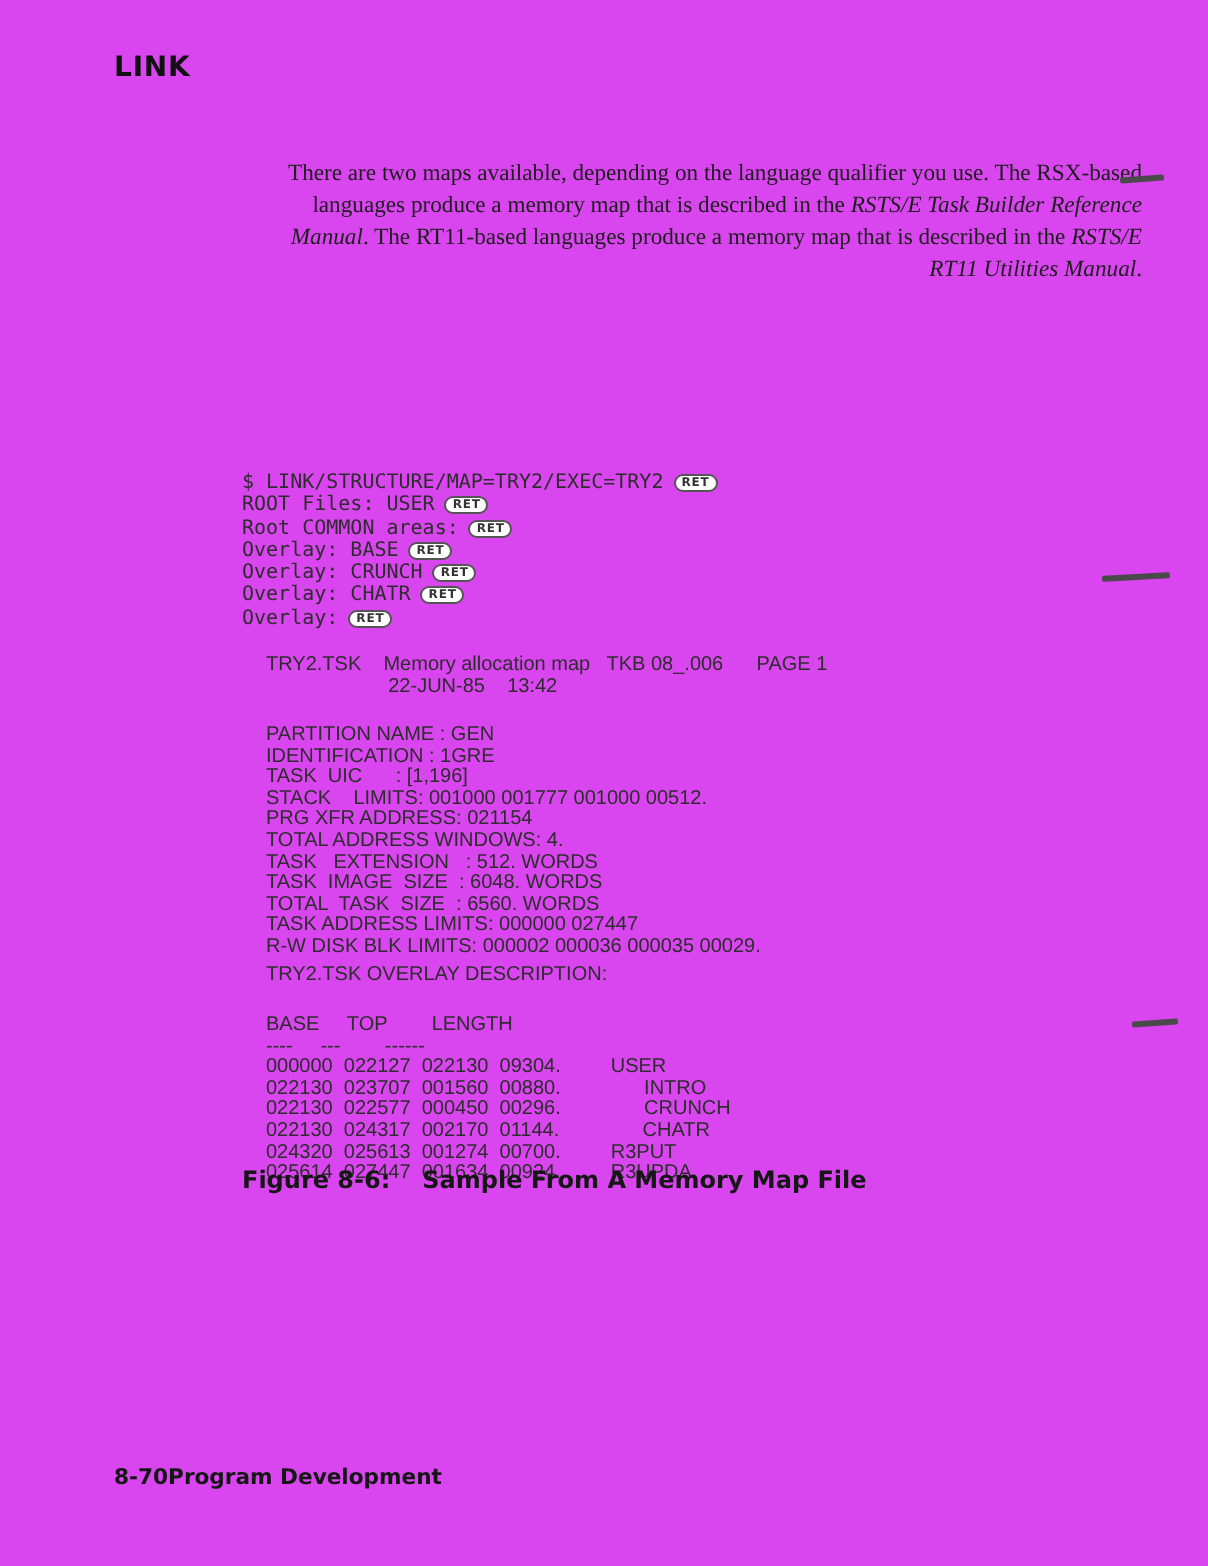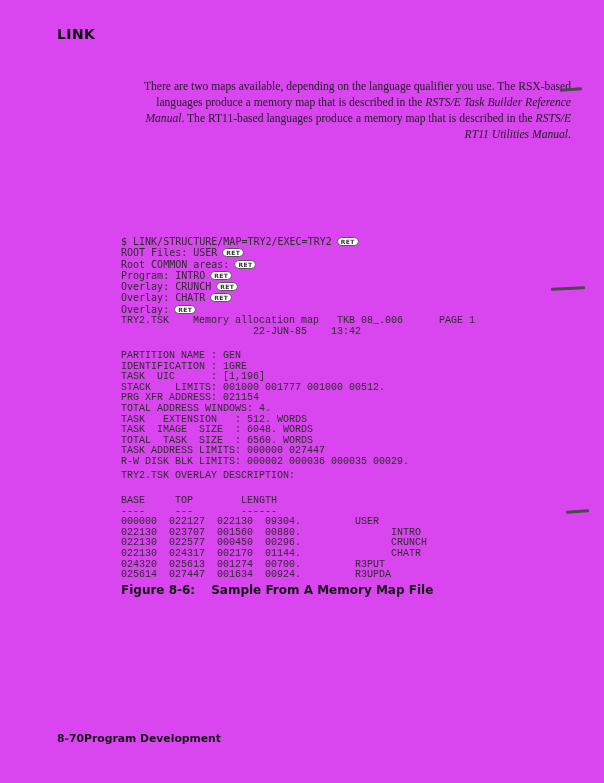--- a/index.html
+++ b/index.html
@@ -31,22 +31,22 @@
   .ret-badge{
     display:inline-block;
     font-family:"DejaVu Sans", sans-serif;
     font-size:6px;font-weight:bold;letter-spacing:.4px;
     color:#333;border:1px solid #555;border-radius:5px;
     padding:0 3px;line-height:7px;
     margin-left:5px;vertical-align:1px;
     background:#fff;
   }
   pre.mono-block{
-    position:absolute;left:121px;margin:0;
-    font-family:Liberation Mono, monospace;
+    position:absolute;left:121px;margin:12px;
+    font-family:Liberation Sans, sans-serif;
     font-size:10px;line-height:10.6px;color:#2d2d2d;
     white-space:pre;
   }
   .map-title{top:316px;}
   .task-attributes{top:351px;}
   .overlay-title{top:471px;}
   .overlay-table{top:496px;}
   .figure-caption{
     position:absolute;left:121px;top:583px;
     font-family:"DejaVu Sans", sans-serif;
@@ -74,21 +74,21 @@
   <div class="doc-header">LINK</div>
 
   <div class="body-paragraphs">
       <p class="body-para"><span>There are two maps available, depending on the language qualifier you use. The RSX-based languages produce a memory map that is described in the </span><em>RSTS/E Task Builder Reference Manual</em><span>. The RT11-based languages produce a memory map that is described in the </span><em>RSTS/E RT11 Utilities Manual</em><span>.</span></p>
     </div>
 
   <div class="command-listing">
       <div class="cmd-line"><span>$ LINK/STRUCTURE/MAP=TRY2/EXEC=TRY2</span><span class="ret-badge">RET</span></div>
       <div class="cmd-line"><span>ROOT Files: USER</span><span class="ret-badge">RET</span></div>
       <div class="cmd-line"><span>Root COMMON areas:</span><span class="ret-badge">RET</span></div>
-      <div class="cmd-line"><span>Program: INTRO</span><span class="ret-badge">RET</span></div>
+      <div class="cmd-line"><span>Overlay: BASE</span><span class="ret-badge">RET</span></div>
       <div class="cmd-line"><span>Overlay: CRUNCH</span><span class="ret-badge">RET</span></div>
       <div class="cmd-line"><span>Overlay: CHATR</span><span class="ret-badge">RET</span></div>
       <div class="cmd-line"><span>Overlay:</span><span class="ret-badge">RET</span></div>
     </div>
 
   <pre class="mono-block map-title">TRY2.TSK    Memory allocation map   TKB 08_.006      PAGE 1
                       22-JUN-85    13:42</pre>
 
   <pre class="mono-block task-attributes">PARTITION NAME : GEN
 IDENTIFICATION : 1GRE

